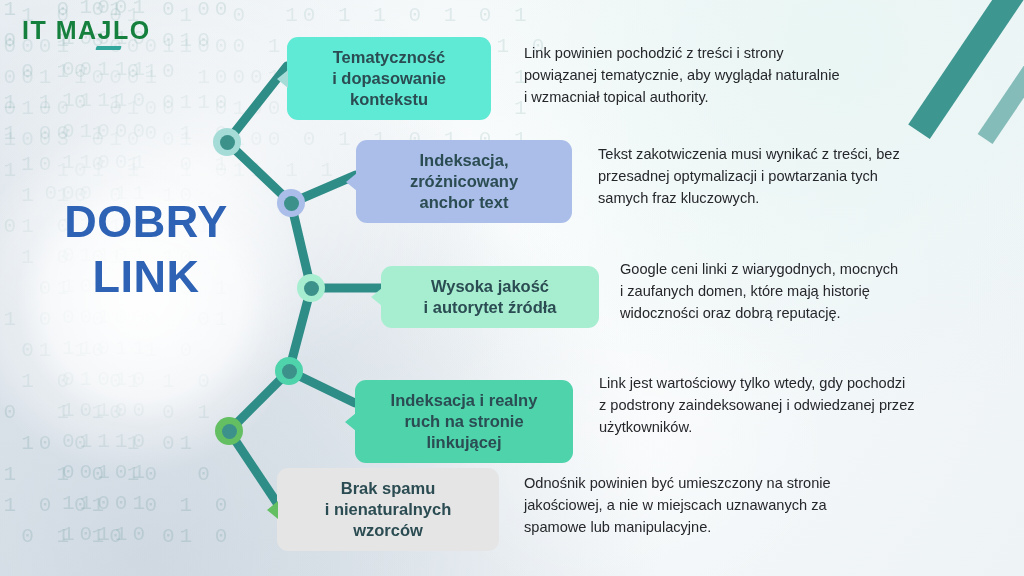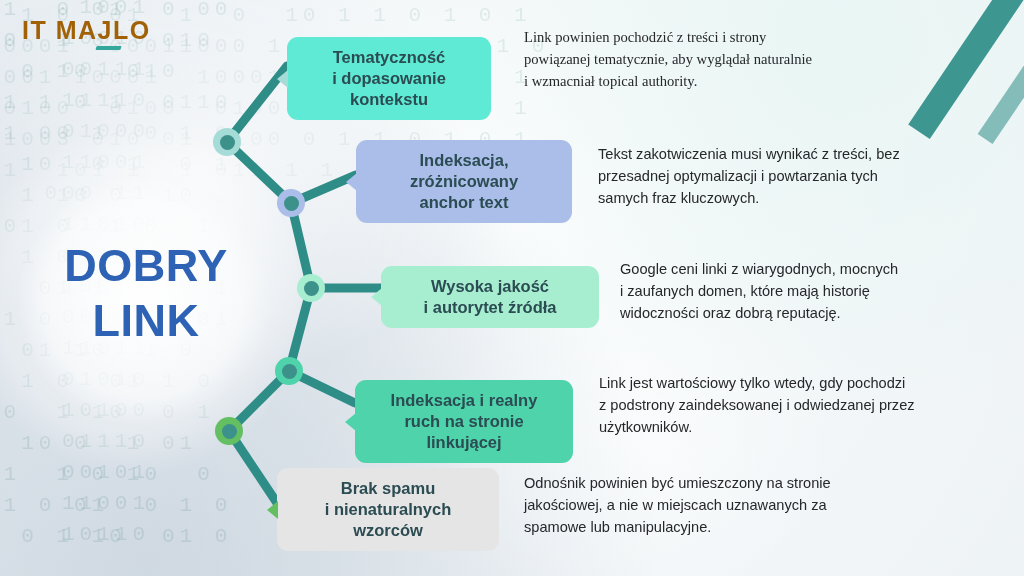--- a/index.html
+++ b/index.html
@@ -79,41 +79,40 @@
 
   
   #logo {
     position: absolute; left: 22px; top: 18px;
     display: flex; align-items: flex-end;
     z-index: 8;
   }
   #logo .mark {
     font-size: 25px; font-weight: bold;
     letter-spacing: 1.5px;
-    color: #a16207;
+    color: #15803d;
     line-height: 1;
     position: relative;
   }
   #logo .underline {
     position: absolute;
     left: 74px; bottom: -7px;
     width: 25px; height: 4px;
     background: #34a79c;
     transform: skewX(-18deg);
     border-radius: 1px;
   }
 
   
   #title-zone {
     position: absolute;
     left: 30px; top: 195px;
     width: 232px;
     text-align: center;
     z-index: 6;
-    margin-top: 44px;
   }
   #title-zone .line {
     font-size: 45px;
     font-weight: bold;
     color: #2d62b4;
     letter-spacing: 0.5px;
     line-height: 1.22;
   }
 
   
@@ -272,21 +271,21 @@
 anchor text</span></div>
   <div class="label-box" id="box-2" style="left: 381px; top: 256px; width: 218px; background: rgb(167, 238, 209); color: rgb(167, 238, 209); margin-top: 10px;"><span class="tail"></span><span style="color: rgb(43, 76, 82);">Wysoka jakość
 i autorytet źródła</span></div>
   <div class="label-box" id="box-3" style="left: 355px; top: 380px; width: 218px; background: rgb(78, 211, 171); color: rgb(78, 211, 171);"><span class="tail"></span><span style="color: rgb(43, 76, 82);">Indeksacja i realny
 ruch na stronie
 linkującej</span></div>
   <div class="label-box" id="box-4" style="left: 277px; top: 468px; width: 222px; background: #e5e5e5; color: rgb(100, 191, 98);"><span class="tail"></span><span style="color: rgb(43, 76, 82);">Brak spamu
 i nienaturalnych
 wzorców</span></div>
 
-  <div class="desc" id="desc-0" style="left: 524px; top: 26px; width: 400px; font-family: Liberation Serif, serif;">Link powinien pochodzić z treści i strony
+  <div class="desc" id="desc-0" style="left: 524px; top: 42px; width: 400px;">Link powinien pochodzić z treści i strony
 powiązanej tematycznie, aby wyglądał naturalnie
  i wzmacniał topical authority.</div>
   <div class="desc" id="desc-1" style="left: 598px; top: 143px; width: 380px;">Tekst zakotwiczenia musi wynikać z treści, bez
 przesadnej optymalizacji i powtarzania tych
 samych fraz kluczowych.</div>
   <div class="desc" id="desc-3" style="left: 599px; top: 372px; width: 384px;">Link jest wartościowy tylko wtedy, gdy pochodzi
 z podstrony zaindeksowanej i odwiedzanej przez
 użytkowników.</div>
   <div class="desc" id="desc-2" style="left: 620px; top: 258px; width: 372px;">Google ceni linki z wiarygodnych, mocnych
 i zaufanych domen, które mają historię

